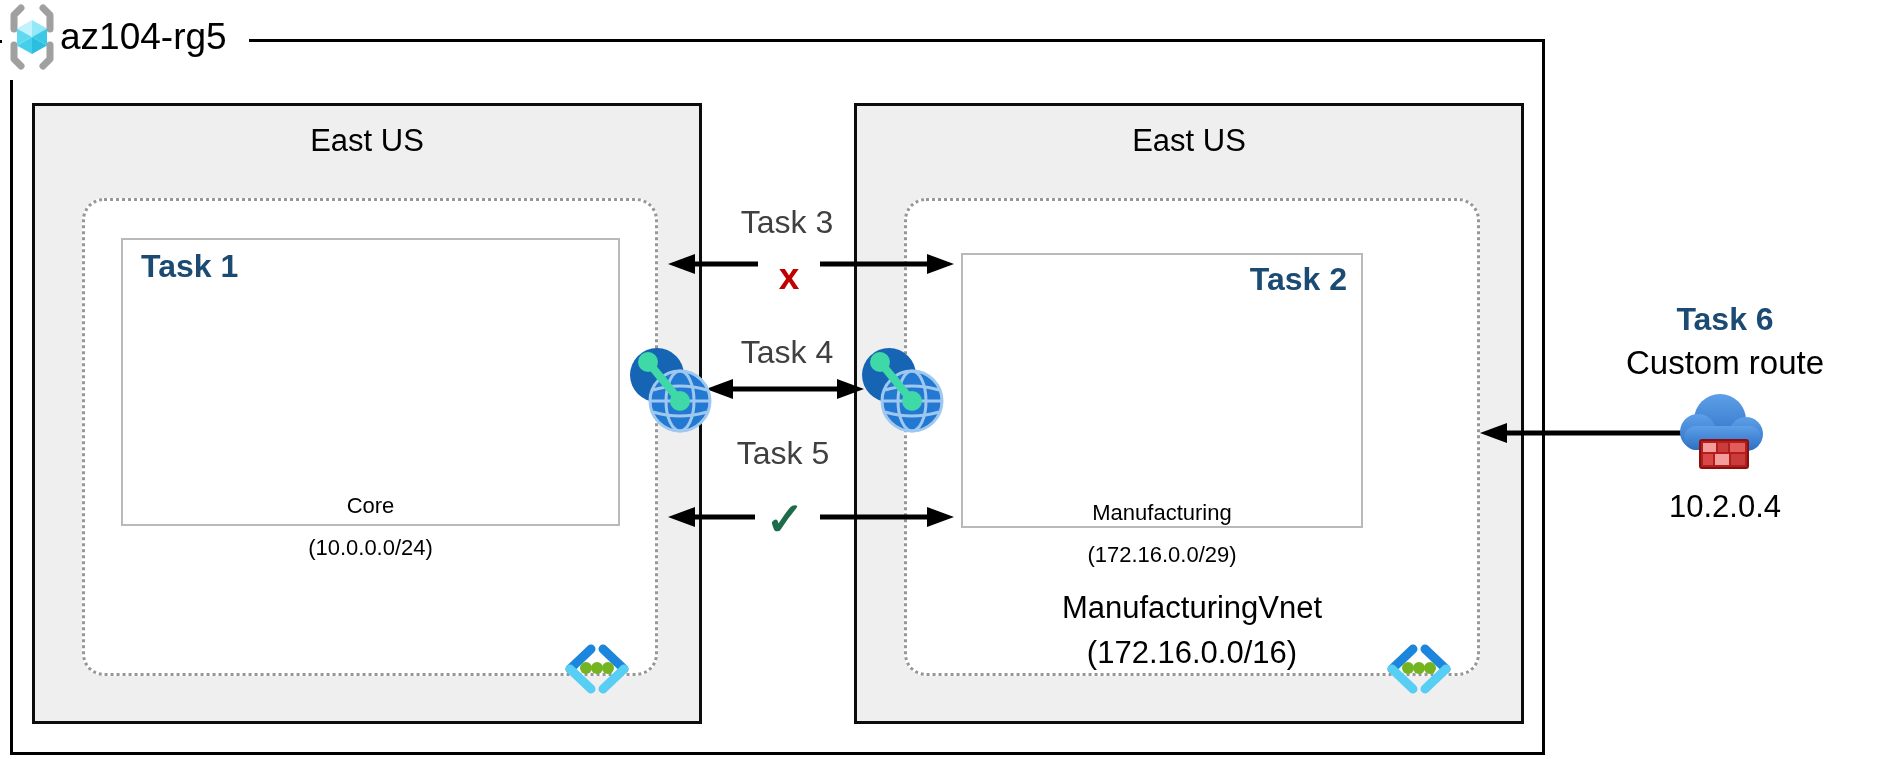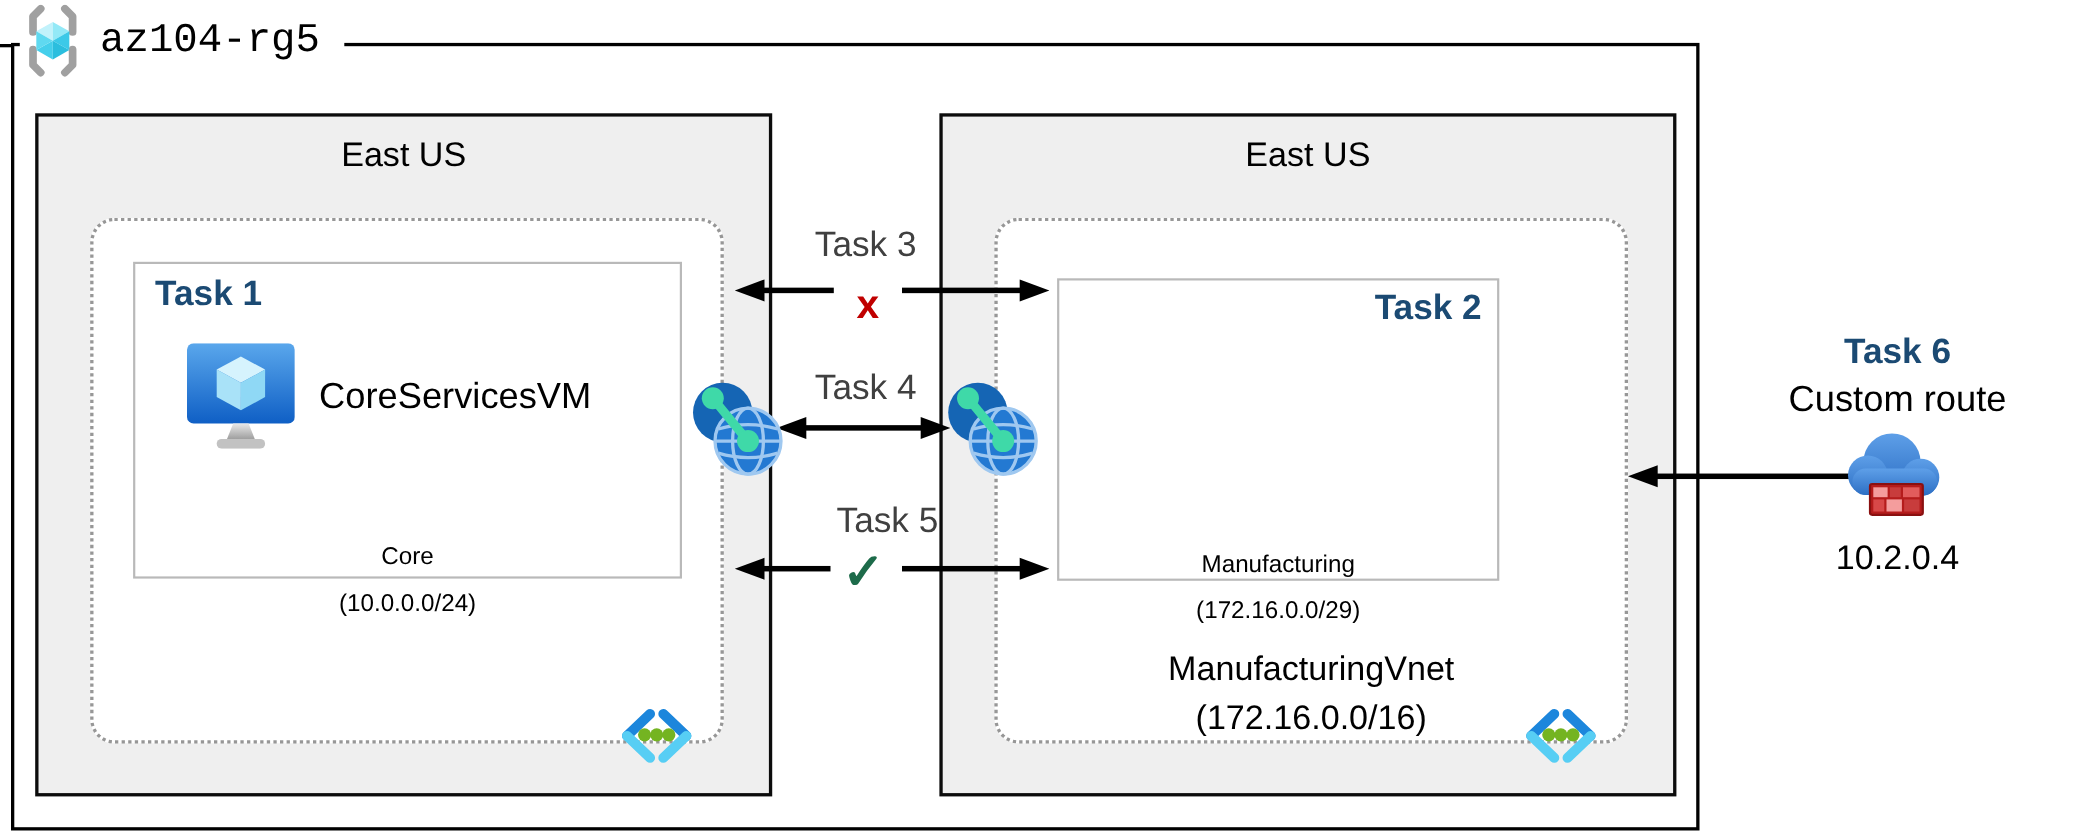--- a/index.html
+++ b/index.html
@@ -3,22 +3,22 @@
 <meta charset="utf-8">
 <style>
   html,body{margin:0;padding:0;background:#fff;}
   .canvas{position:relative;width:1902px;height:759px;background:#fff;overflow:hidden;
           font-family:"Liberation Sans",sans-serif;color:#000;}
   .abs{position:absolute;}
 
   
   .outer-box{left:10px;top:39px;width:1535px;height:716px;border:3px solid #000;box-sizing:border-box;}
   .stub{left:0;top:40px;width:12px;height:3px;background:#000;}
-  .rg-label{left:18px;top:2px;display:flex;align-items:center;gap:15px;background:#fff;
-            padding:2px 22px 10px 2px;z-index:4;font-family:Liberation Mono, monospace;}
+  .rg-label{left:2px;top:2px;display:flex;align-items:center;background:#fff;
+            padding:2px 22px 10px 2px;z-index:4;}
   .rg-label .txt{font-size:37px;}
 
   
   .region{top:103px;width:670px;height:621px;background:#efefef;border:3px solid #0c0c0c;box-sizing:border-box;}
   .region.left{left:32px;}
   .region.right{left:854px;}
   .region-title{position:absolute;left:0;top:17px;width:100%;text-align:center;font-size:31px;}
 
   
   .vnet{position:absolute;left:47px;top:92px;width:576px;height:478px;background:#fff;
@@ -38,21 +38,21 @@
   .vm-row.r-right{left:19px;top:52px;}
   .vm-name{font-size:33px;}
   .subnet-name{position:absolute;left:0;width:100%;text-align:center;font-size:22px;line-height:42px;margin-top:47px;}
   .s-left .subnet-name{top:198px;}
   .s-right .subnet-name{top:190px;}
 
   
   .conn-label{width:140px;text-align:center;font-weight:normal;font-size:32px;color:#404040;z-index:2;}
   .lbl3{left:717px;top:204px;}
   .lbl4{left:717px;top:334px;}
-  .lbl5{left:713px;top:455px;text-align:right;}
+  .lbl5{left:713px;top:435px;}
   .arrow-svg{z-index:2;}
   .marker-x{left:765px;top:256px;width:48px;text-align:center;font-weight:bold;font-size:37px;color:#c00000;z-index:3;}
   .marker-check{left:761px;top:492px;width:48px;text-align:center;font-size:46px;font-weight:600;color:#1d6b4a;z-index:3;}
   .peer-icon{width:88px;height:88px;z-index:3;}
   .peer-left{left:627px;top:346px;}
   .peer-right{left:859px;top:346px;}
 
   
   .t6-block{left:1597px;top:297px;width:256px;text-align:center;line-height:44px;}
   .t6-title{font-weight:bold;font-size:32px;color:#1b4a73;}
@@ -103,31 +103,20 @@
       </g>
     </svg>
     <span class="txt">az104-rg5</span>
   </div>
 
   <div class="abs region left">
     <div class="region-title">East US</div>
     <div class="vnet">
       <div class="subnet s-left">
         <span class="task-label task-tl">Task 1</span>
-        <div class="vm-row r-left">
-          <svg viewBox="0 0 98 96" width="98" height="96">
-            <rect x="0" y="0" width="98" height="73" rx="6" fill="url(#monGrad)"></rect>
-            <polygon points="49,12 71,24 49,36 27,24" fill="#d6f3fd"></polygon>
-            <polygon points="27,24 49,36 49,61 27,49" fill="#a9e2f8"></polygon>
-            <polygon points="71,24 49,36 49,61 71,49" fill="#8fd8f5"></polygon>
-            <path d="M42,73 L56,73 L62,88 L36,88 Z" fill="url(#standGrad)"></path>
-            <rect x="27" y="87" width="44" height="9" rx="4.5" fill="#c2c2c2"></rect>
-          </svg>
-          <span class="vm-name">CoreServicesVM</span>
-        </div>
         <div class="subnet-name">
           <div>Core</div>
           <div>(10.0.0.0/24)</div>
         </div>
       </div>
       <svg class="vnet-icon" viewBox="0 0 72 54">
         <g fill="none" stroke-width="9" stroke-linecap="round" stroke-linejoin="round">
           <path d="M30,6 L9,26" stroke="#1c86dc"></path>
             <path d="M9,26 L30,46" stroke="#57cef4"></path>
           <path d="M42,6 L63,26" stroke="#1c86dc"></path>

